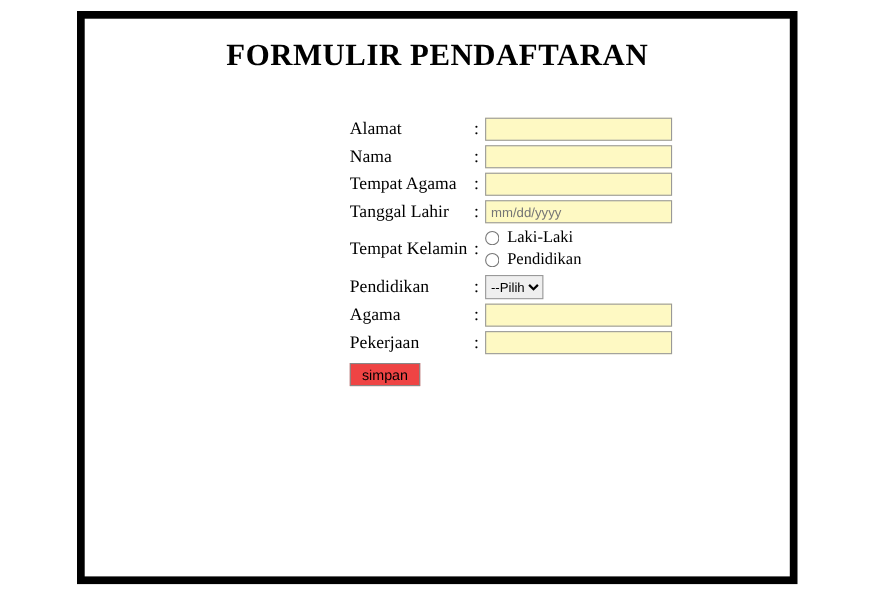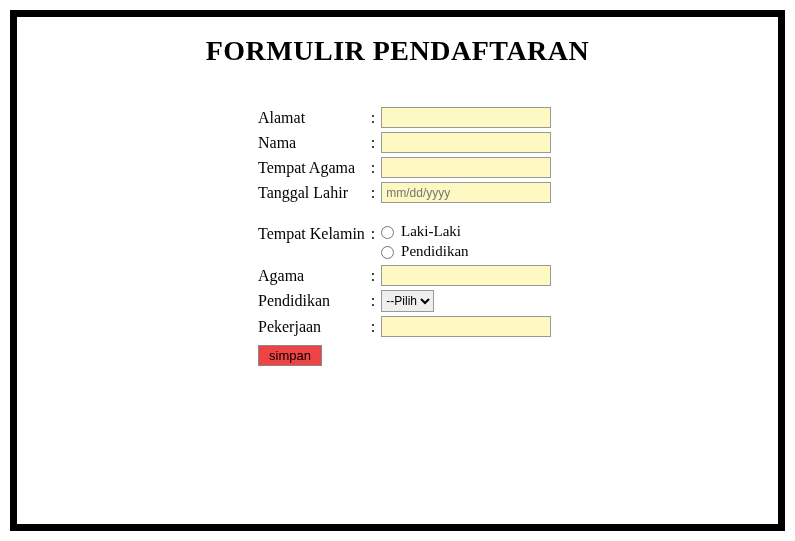--- a/index.html
+++ b/index.html
@@ -3,21 +3,21 @@
   <meta charset="utf-8">
   <style>
     * { box-sizing: border-box; margin: 0; padding: 0; }
     body {
       font-family: "Times New Roman", Times, serif;
       background: #fff;
       padding: 10px;
     }
     .frame {
       border: 7px solid #000;
-      width: 775px;
+      width: 655px;
       height: 521px;
       margin: 0 auto;
       background: #fff;
       position: relative;
     }
     .title {
       text-align: center;
       font-size: 28px;
       font-weight: bold;
       margin-top: 18px;
@@ -57,21 +57,20 @@
     select {
       font-family: Arial, sans-serif;
       font-size: 12px;
       height: 22px;
       border: 1px solid #999;
       background: #efefef;
     }
     .radio-group {
       font-size: 15px;
       line-height: 1.3;
-      margin-top: 15px;
     }
     .radio-group input[type="radio"] {
       margin-right: 3px;
       vertical-align: middle;
     }
     .submit-row td {
       padding-top: 6px;
     }
     button.submit {
       font-family: Arial, sans-serif;
@@ -121,32 +120,32 @@
               <span>Laki-Laki</span>
             </label><br>
             <label>
               <input type="radio" name="jk" style="">
               <span>Pendidikan</span>
             </label>
           </div>
         </td>
       </tr>
       <tr>
-        <td class="label">Agama</td>
-        <td class="colon">:</td>
-        <td><input type="text" value="" style=""></td>
-      </tr>
-      <tr>
         <td class="label">Pendidikan</td>
         <td class="colon">:</td>
         <td>
           <select>
             <option>--Pilih</option>
           </select>
         </td>
+      </tr>
+      <tr>
+        <td class="label">Agama</td>
+        <td class="colon">:</td>
+        <td><input type="text" value="" style=""></td>
       </tr>
       <tr>
         <td class="label">Pekerjaan</td>
         <td class="colon">:</td>
         <td><input type="text" value="" style=""></td>
       </tr>
       <tr class="submit-row">
         <td colspan="3">
           <button type="button" class="submit">simpan</button>
         </td>

